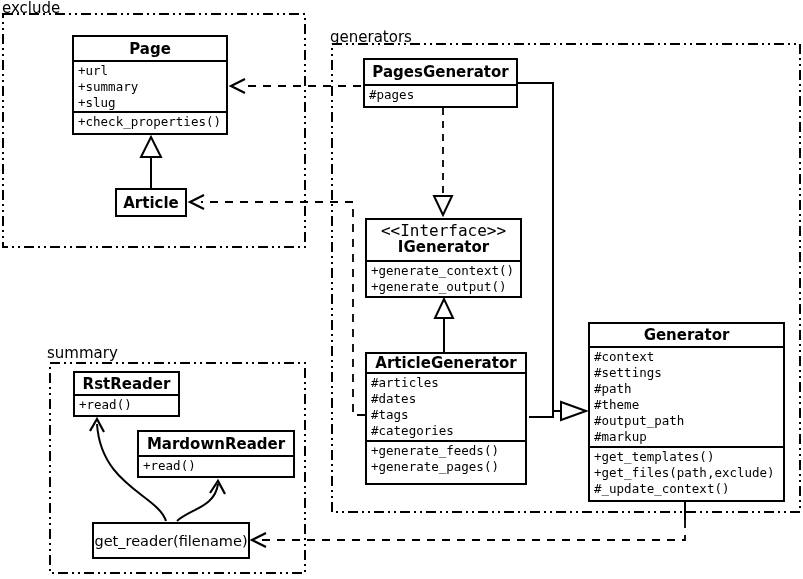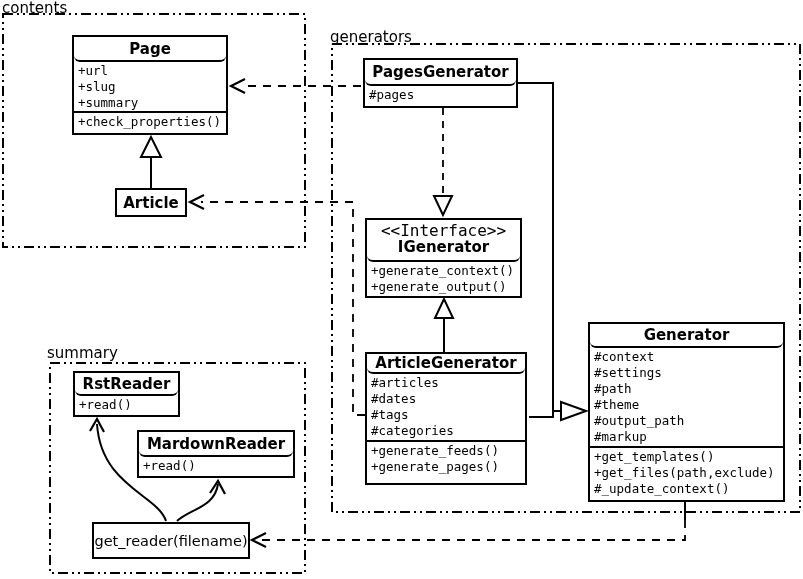--- a/index.html
+++ b/index.html
@@ -4,21 +4,21 @@
 <style>
   html,body{margin:0;padding:0;background:#ffffff;}
   .stage{position:relative;width:803px;height:579px;background:#ffffff;overflow:hidden;
          font-family:"DejaVu Sans","Liberation Sans",sans-serif;color:#000;}
   .wires{position:absolute;left:0;top:0;width:803px;height:579px;}
   .pkg-label{position:absolute;font-size:15px;line-height:16px;color:#000;white-space:nowrap;}
   .cls{position:absolute;background:#fff;border:2px solid #000;box-sizing:border-box;
        display:flex;flex-direction:column;}
   .cls .ttl{box-sizing:border-box;border-bottom:2px solid #000;font-weight:bold;font-size:15px;
             text-align:center;display:flex;flex-direction:column;justify-content:center;
-            white-space:nowrap;overflow:hidden;border-radius:6px;}
+            white-space:nowrap;overflow:hidden;}
   .cls .ttl.only{border-bottom:none;flex:1;}
   .cls .stereo{font-family:"DejaVu Sans Mono","Liberation Mono",monospace;font-weight:normal;
                font-size:16px;line-height:14px;}
   .cls .mem{box-sizing:border-box;font-family:"DejaVu Sans Mono","Liberation Mono",monospace;
             font-size:12.5px;line-height:16px;padding:1px 4px;white-space:nowrap;overflow:hidden;}
   .fnbox{position:absolute;background:#fff;border:2px solid #000;box-sizing:border-box;
          font-size:14.5px;display:flex;align-items:center;justify-content:center;white-space:nowrap;}
 </style>
 </head>
 <body>
@@ -53,30 +53,30 @@
     <path d="M685,502 L685,520" fill="none" stroke="#000" stroke-width="2"></path>
     <path d="M685,520 L685,540 L262,540" fill="none" stroke="#000" stroke-width="1.8" stroke-dasharray="8 7"></path>
     <path d="M266,533 L252,540 L266,547" fill="none" stroke="#000" stroke-width="2.2"></path>
 
     <path d="M166,521 C158,495 101,486 97,424" fill="none" stroke="#000" stroke-width="2"></path>
     <path d="M90,431 L97,419 L104,432" fill="none" stroke="#000" stroke-width="2.2"></path>
     <path d="M177,521 C190,509 215,507 218,484" fill="none" stroke="#000" stroke-width="2"></path>
     <path d="M210,493 L218,481 L225,494" fill="none" stroke="#000" stroke-width="2.2"></path>
   </svg>
 
-  <div class="pkg-label" style="left:2px;top:0px">contents</div>
+  <div class="pkg-label" style="left:2px;top:0px">exclude</div>
   <div class="pkg-label" style="left:330px;top:29px">generators</div>
   <div class="pkg-label" style="left:47px;top:345px">summary</div>
 
   <div class="cls" style="left:72px;top:35px;width:156px;height:100px">
     <div class="ttl" style="height:25px">Page</div>
     <div class="mem" style="height:51px;border-bottom:2px solid #000">
         <div>+url</div>
+        <div>+summary</div>
         <div>+slug</div>
-        <div>+summary</div>
       </div>
     <div class="mem" style="flex:1">
         <div>+check_properties()</div>
       </div>
   </div>
 
   <div class="cls" style="left:115px;top:188px;width:72px;height:29px">
     <div class="ttl only">Article</div>
   </div>
 

